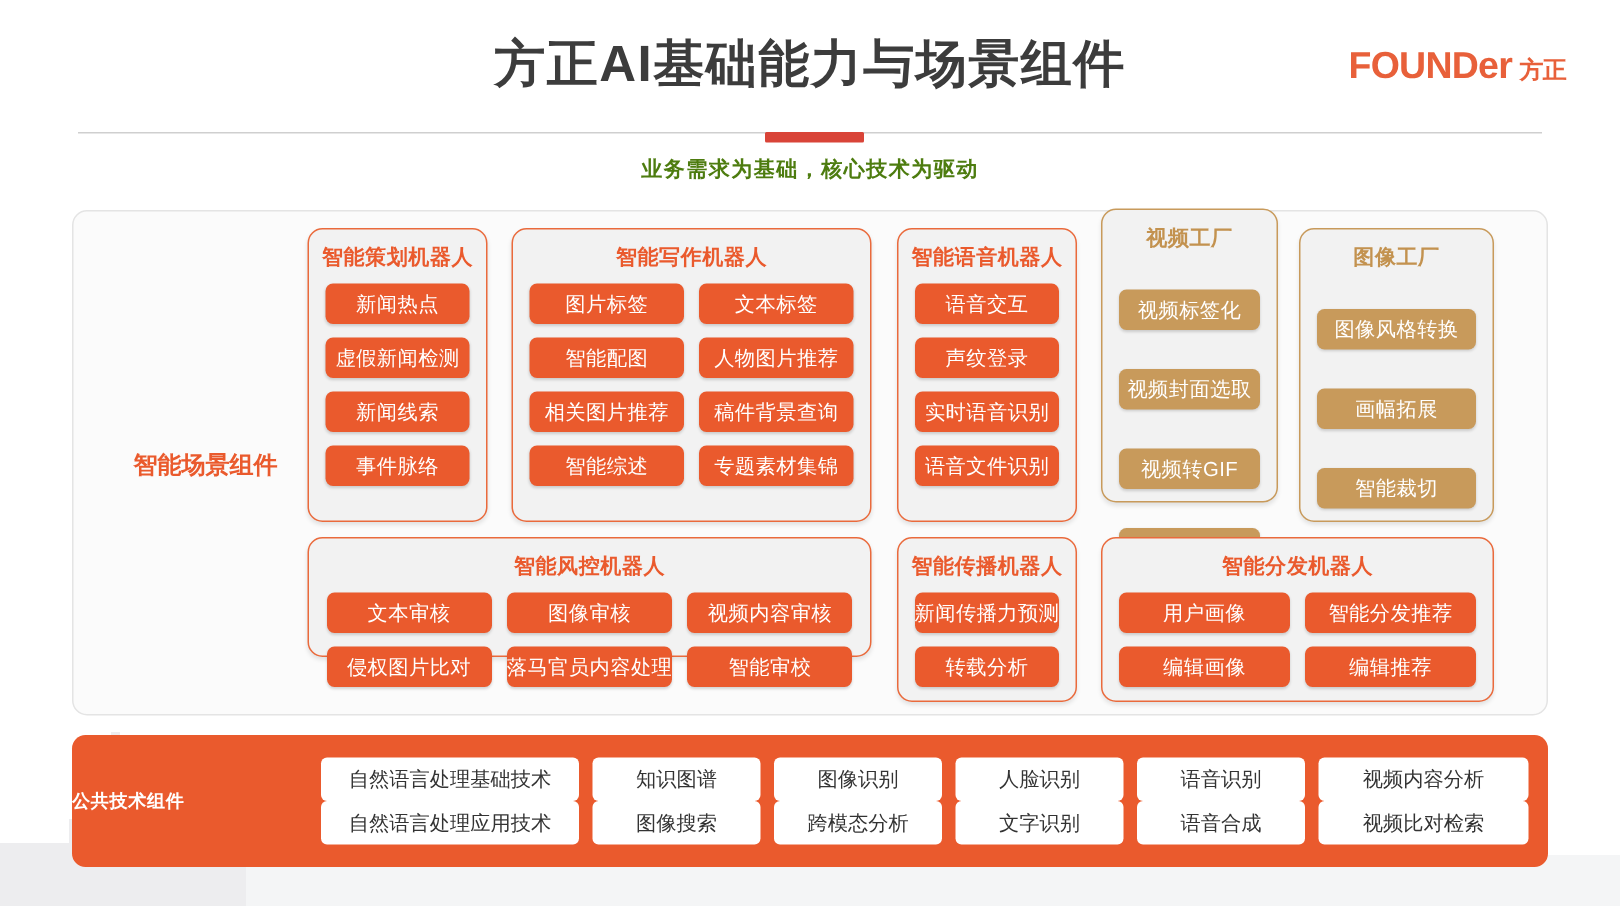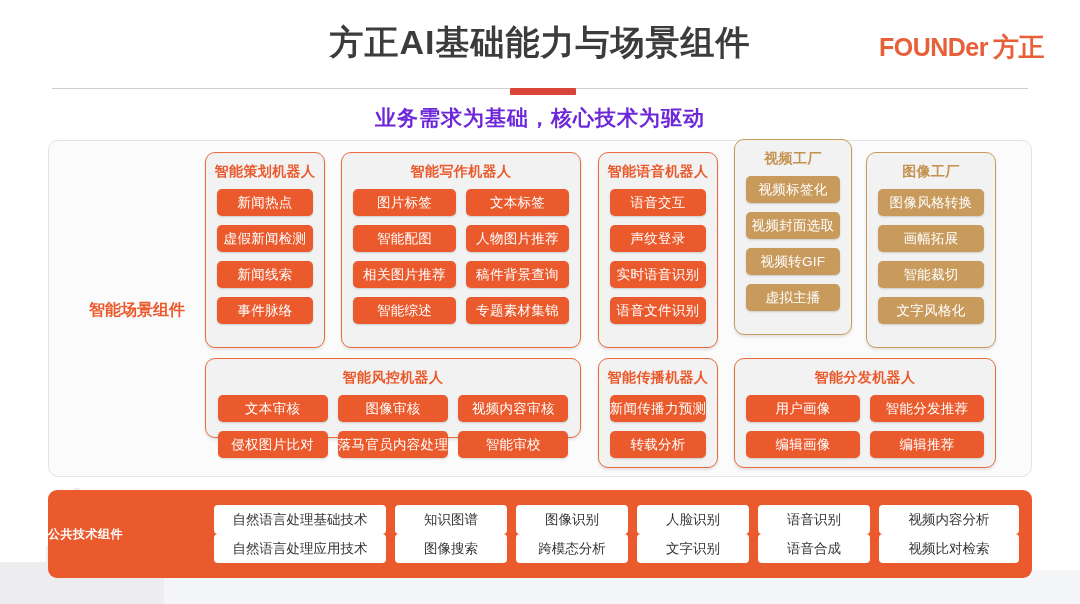--- a/index.html
+++ b/index.html
@@ -32,33 +32,33 @@
     text-align: center;
     font-size: 34px; font-weight: bold; color: #3c3c3c;
     letter-spacing: 1px;
   }
   .logo {
     position: absolute; right: 36px; top: 30px;
     font-size: 25px; font-weight: bold; color: #e8603a;
     letter-spacing: -0.5px;
     white-space: nowrap;
   }
-  .logo .cn { font-size: 26px; margin-left: 5px; margin-top: 48px; }
+  .logo .cn { font-size: 16px; margin-left: 5px; margin-top: 48px; }
   .divider {
     position: absolute; left: 52px; top: 88px; width: 976px; height: 1px;
     background: #cfcfcf;
   }
   .accent-bar {
     position: absolute; left: 510px; top: 88px; width: 66px; height: 7px;
     background: #d94438; border-radius: 1px;
   }
   .subtitle {
     position: absolute; left: 0; top: 104px; width: 1080px;
     text-align: center;
-    font-size: 21px; font-weight: bold; color: #6d28d9;
+    font-size: 14px; font-weight: bold; color: #4d7c0f;
     letter-spacing: 1px;
   }
 
   
   .scene-card {
     position: absolute; left: 48px; top: 140px;
     width: 984px; height: 337px;
     background: #fbfbfb;
     border: 1px solid #e4e4e4;
     border-radius: 10px;
@@ -96,21 +96,21 @@
     display: flex; align-items: center; justify-content: center;
     height: 27px;
     border-radius: 5px;
     background: #ea5a2d;
     color: #ffffff;
     font-size: 13.5px;
     white-space: nowrap;
     box-shadow: 0 1px 2px rgba(0,0,0,0.16);
     letter-spacing: 0.3px;
   }
-  .chip.tan { background: #c89a5b; }
+  .chip.tan { background: #c89a5b; margin-top: 17px; }
 
   
   .w1 { width: 100%; }
   .w2 { width: calc(50% - 5px); }
   .w3 { width: calc(33.333% - 7px); }
 
   
   .pub-bar {
     position: absolute; left: 48px; top: 490px;
     width: 984px; height: 88px;

